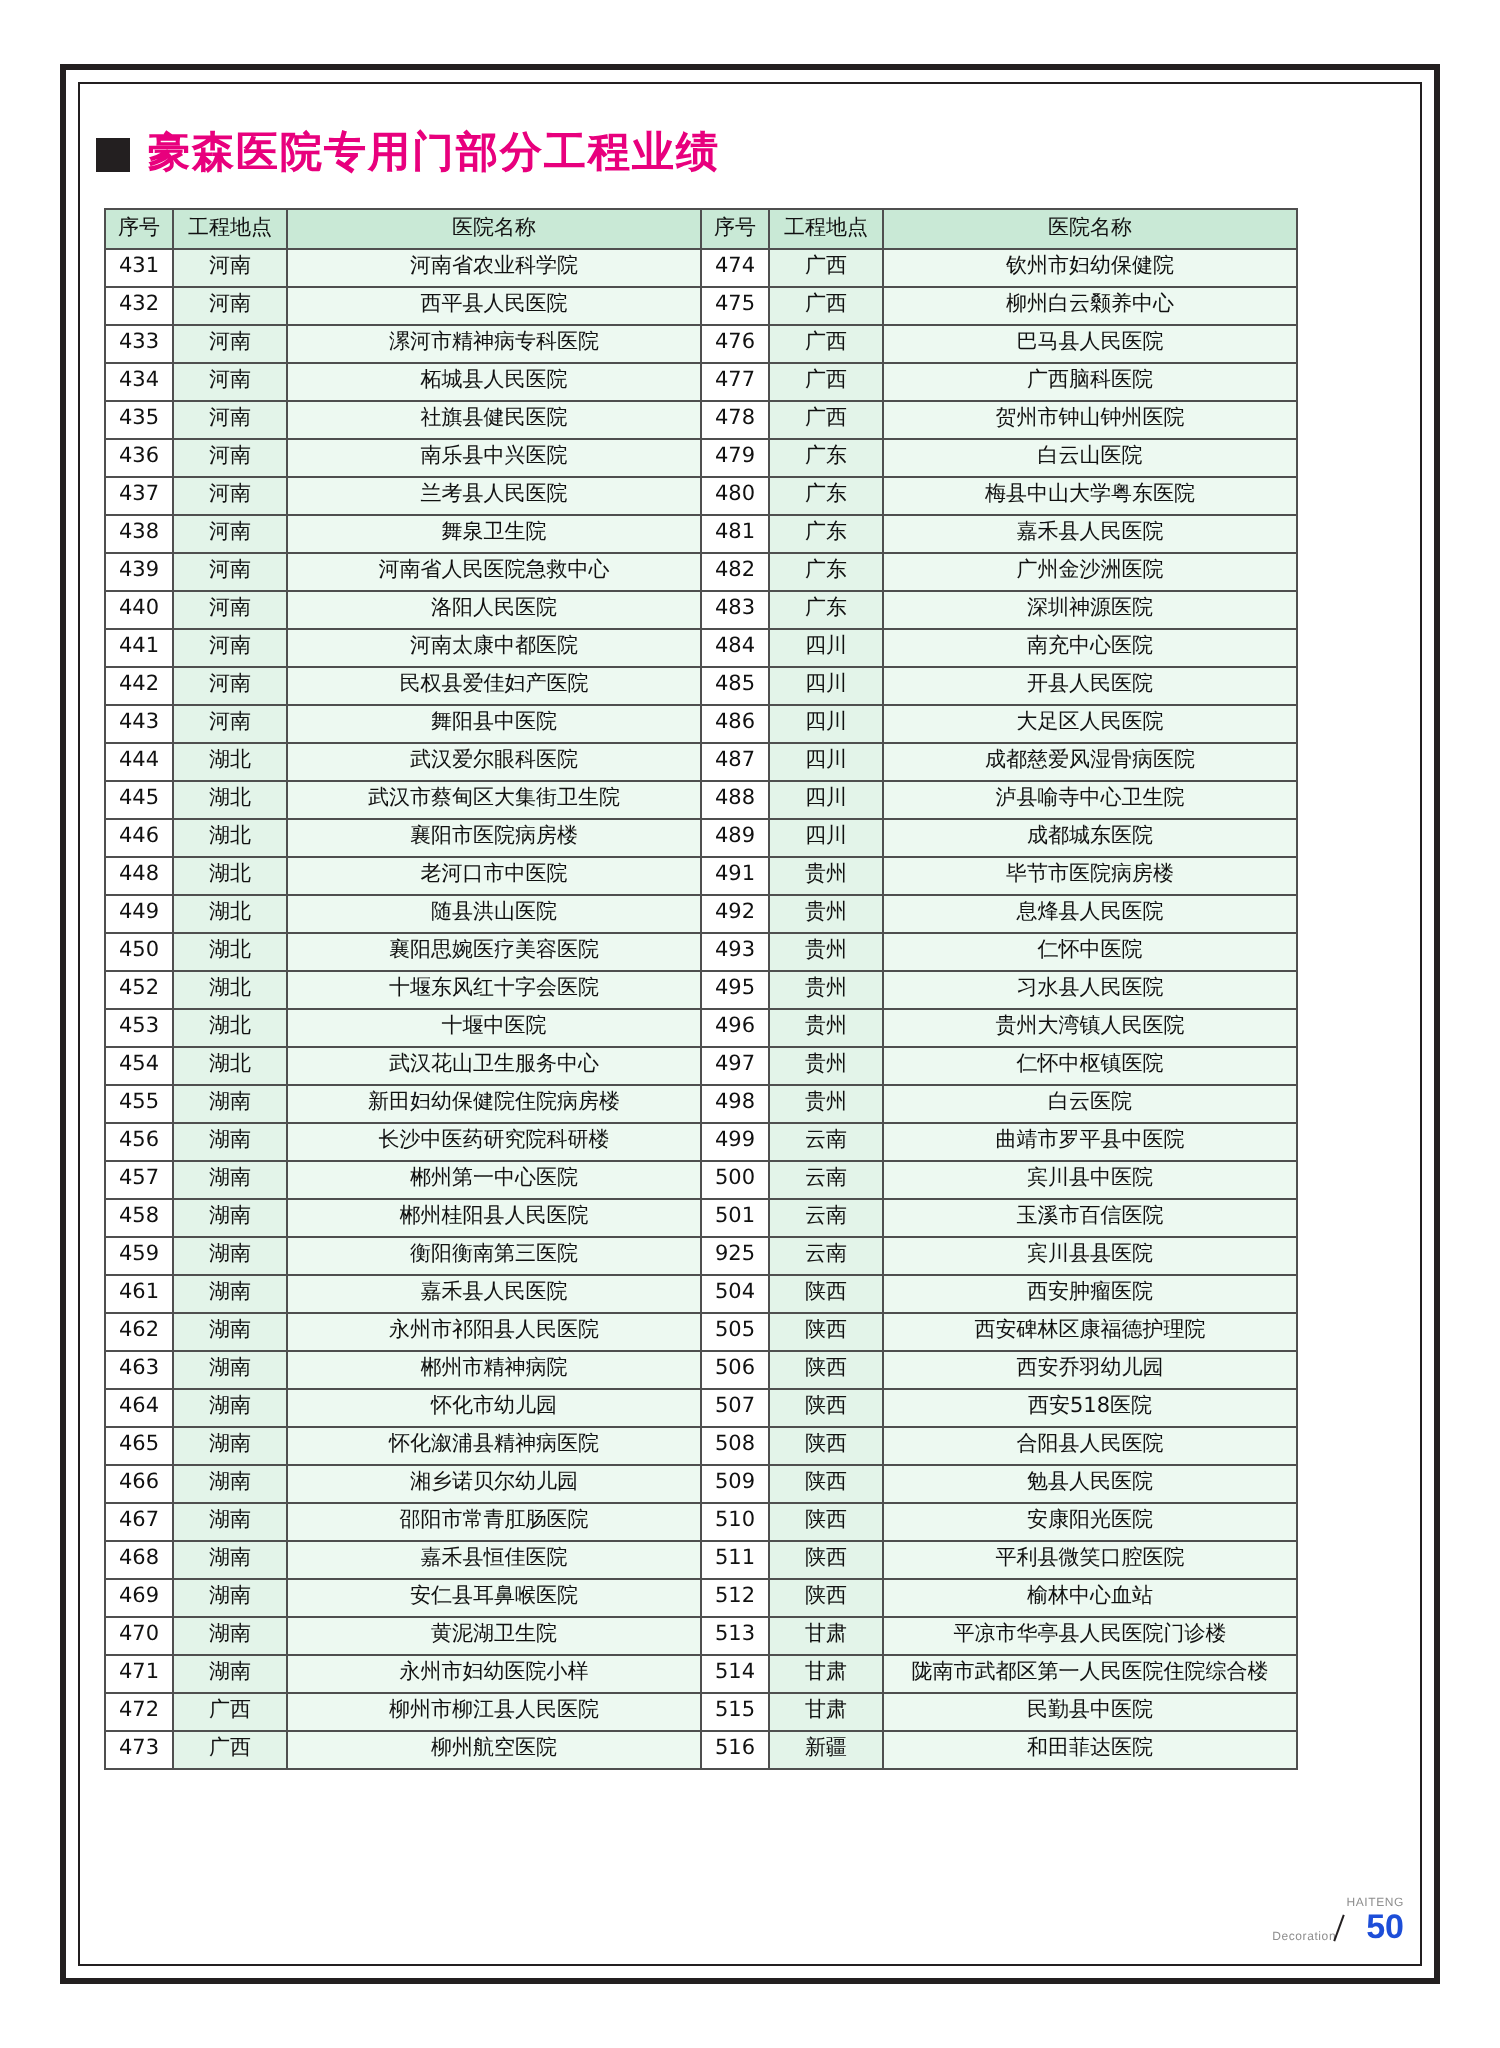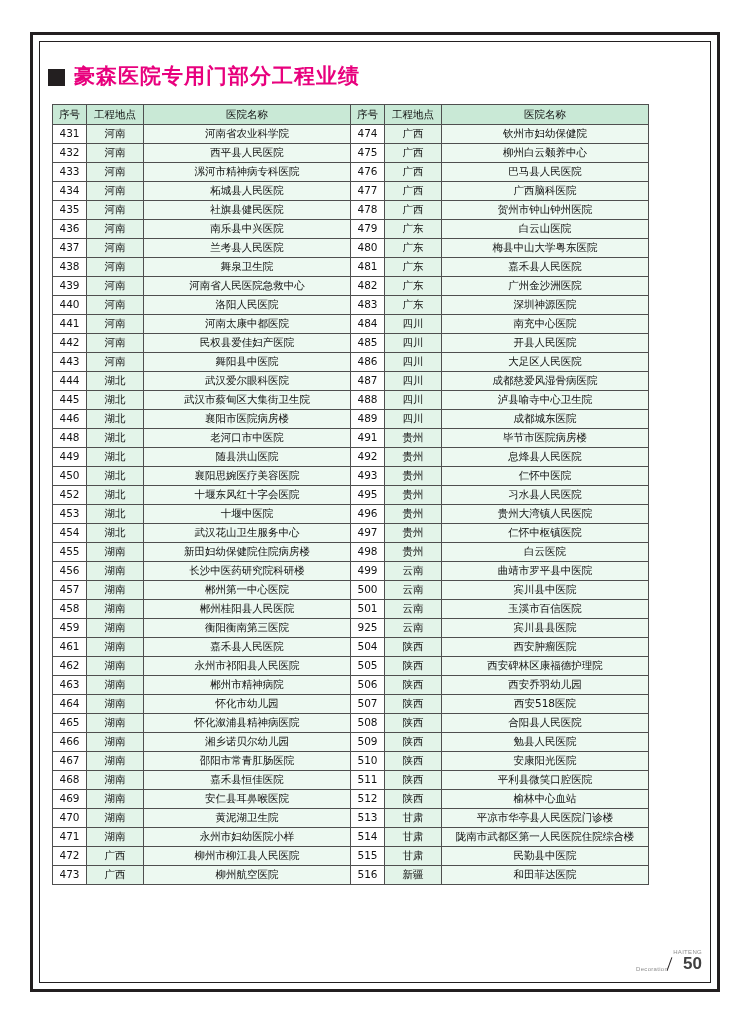--- a/index.html
+++ b/index.html
@@ -115,21 +115,21 @@
   .footer .brand2 {
     font-size: 6px;
     color: #8e8e8e;
     letter-spacing: 0.3px;
     display: inline-block;
     vertical-align: bottom;
   }
   .footer .pagenum {
     font-size: 17px;
     font-weight: bold;
-    color: #404040;
+    color: #1d4ed8;
     display: inline-block;
     vertical-align: bottom;
     margin-left: 12px;
   }
   .footer .slash {
     display: inline-block;
     width: 1px;
     height: 14px;
     background: #231f20;
     transform: rotate(20deg);

